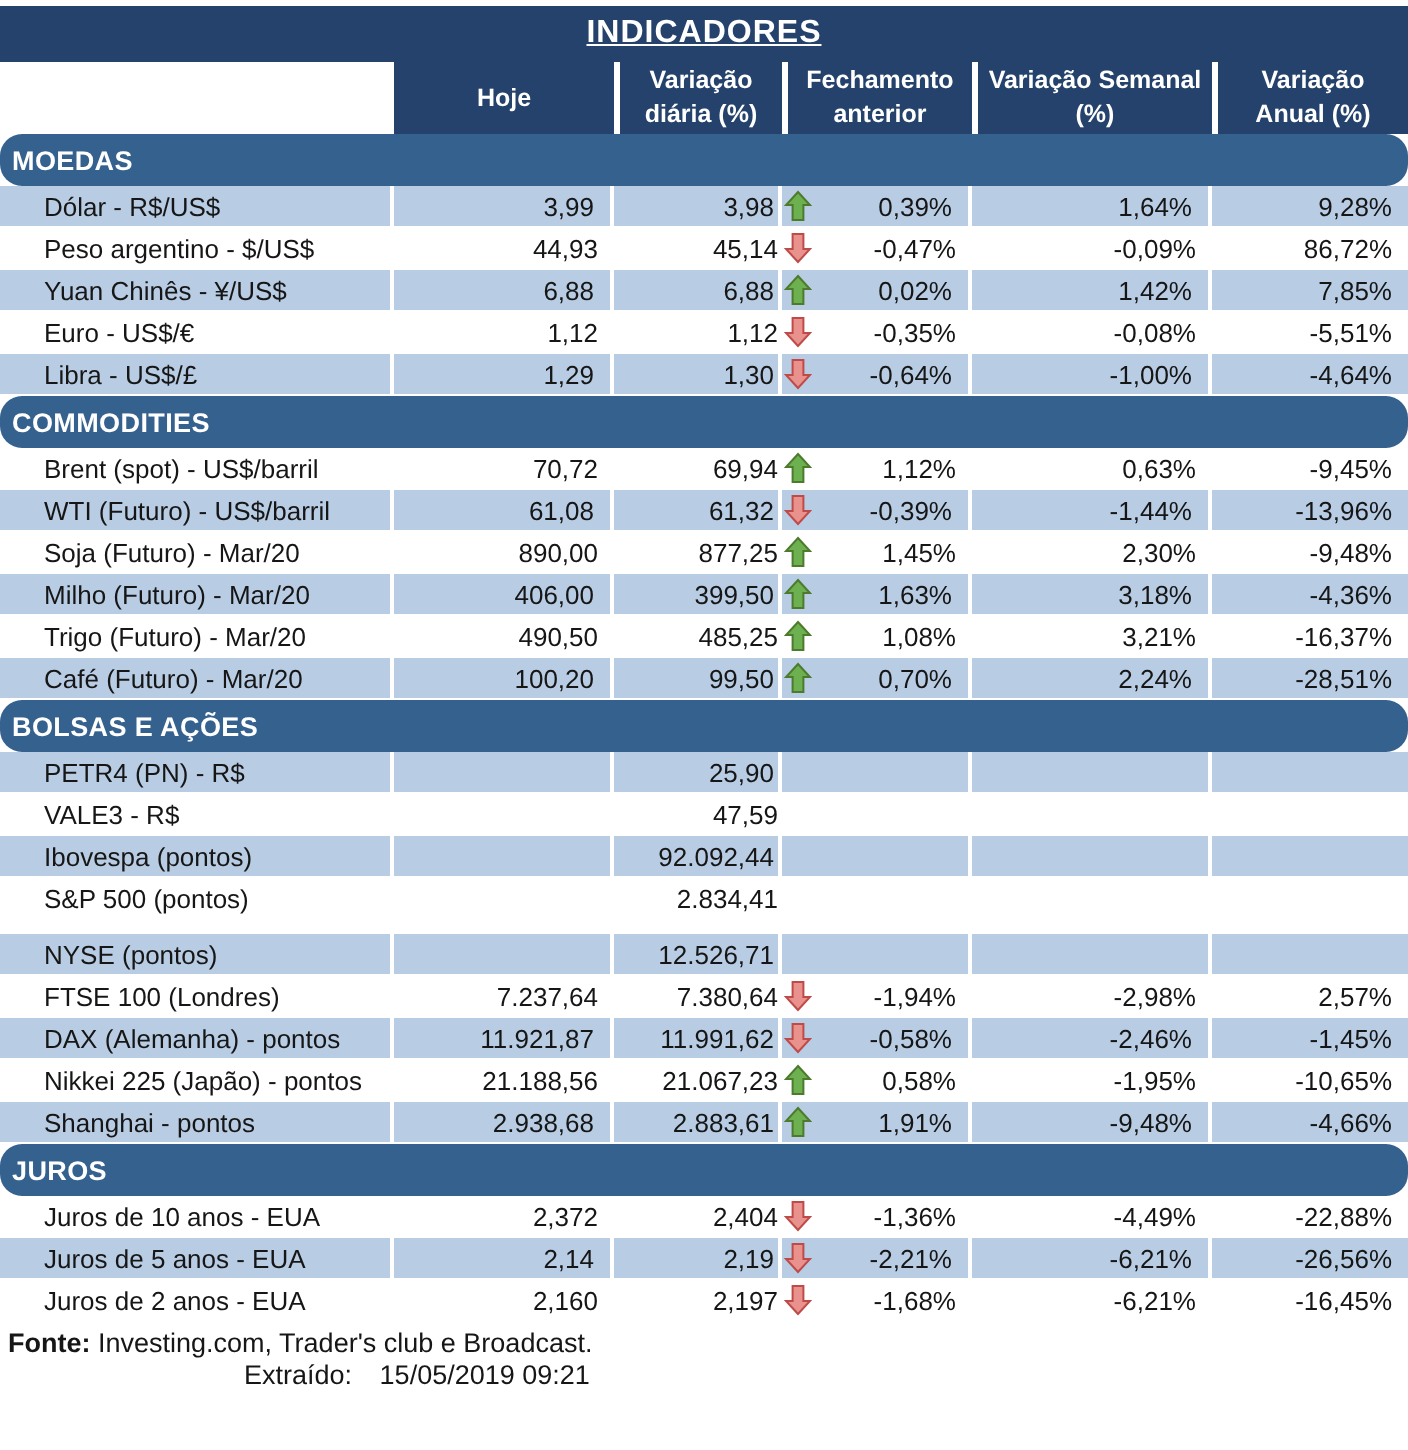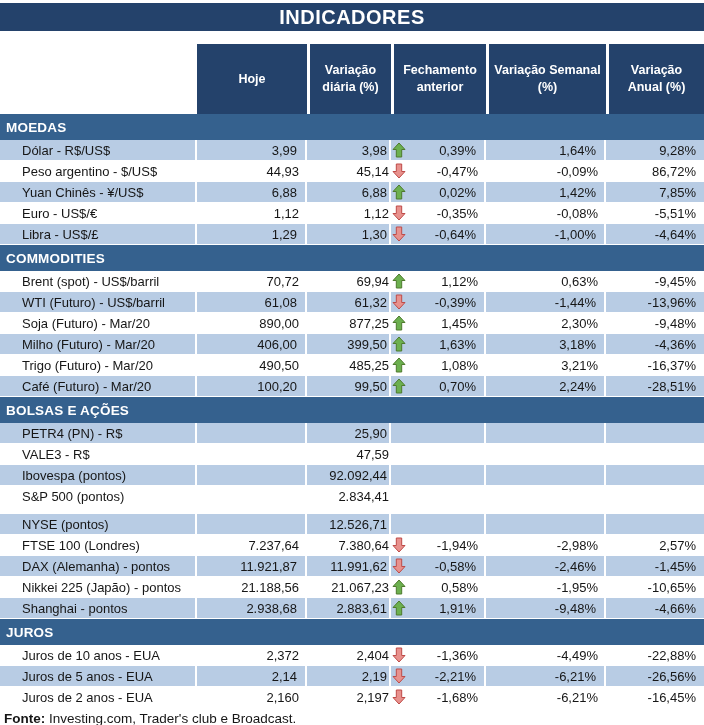--- a/index.html
+++ b/index.html
@@ -5,41 +5,42 @@
   * { box-sizing: border-box; margin: 0; padding: 0; }
   html, body { background: #fff; }
   body {
     width: 704px; height: 725px; overflow: hidden;
     font-family: "Liberation Sans", sans-serif;
     color: #161616;
   }
   .sheet { width: 704px; }
   .title-bar {
     margin-top: 3px; height: 28px; background: var(--navy);
-    color: #fff; font-weight: bold; font-size: 20px; letter-spacing: .5px;
-    display: flex; align-items: center; justify-content: center;
+    color: #fff; font-weight: bold; font-size: 16px; letter-spacing: .5px;
+    display: flex; align-items: center; justify-content: center; text-decoration: underline;
   }
   .grid {
     display: grid;
     grid-template-columns: 197px 110px 84px 95px 120px 98px;
   }
-  .header-grid { margin-top: 13px; height: 70px; }
+  .header-grid { height: 36px; }
   .corner-cell { background: #fff; }
   .hcell {
     background: var(--navy); color: #fff; font-weight: bold;
     font-size: 12.5px; line-height: 1.35; text-align: center;
     display: flex; align-items: center; justify-content: center;
     padding: 0 3px;
   }
   .hcell + .hcell { border-left: 3px solid #fff; }
   .section-bar {
     height: 26px; background: var(--secblue); color: #fff;
     font-weight: bold; font-size: 13.5px;
     display: flex; align-items: center; padding-left: 6px;
     letter-spacing: .2px;
+    border-radius: 11px;
   }
   .row { height: 21px; }
   .cell {
     display: flex; align-items: center; font-size: 13px;
     border-bottom: 1px solid #fff; background: #fff;
     white-space: nowrap; overflow: hidden;
   }
   .row.shaded .cell { background: var(--shade); border-right: 2px solid #fff; }
   .row.shaded .cell:last-child { border-right: none; }
   .cell.label { padding-left: 22px; }

